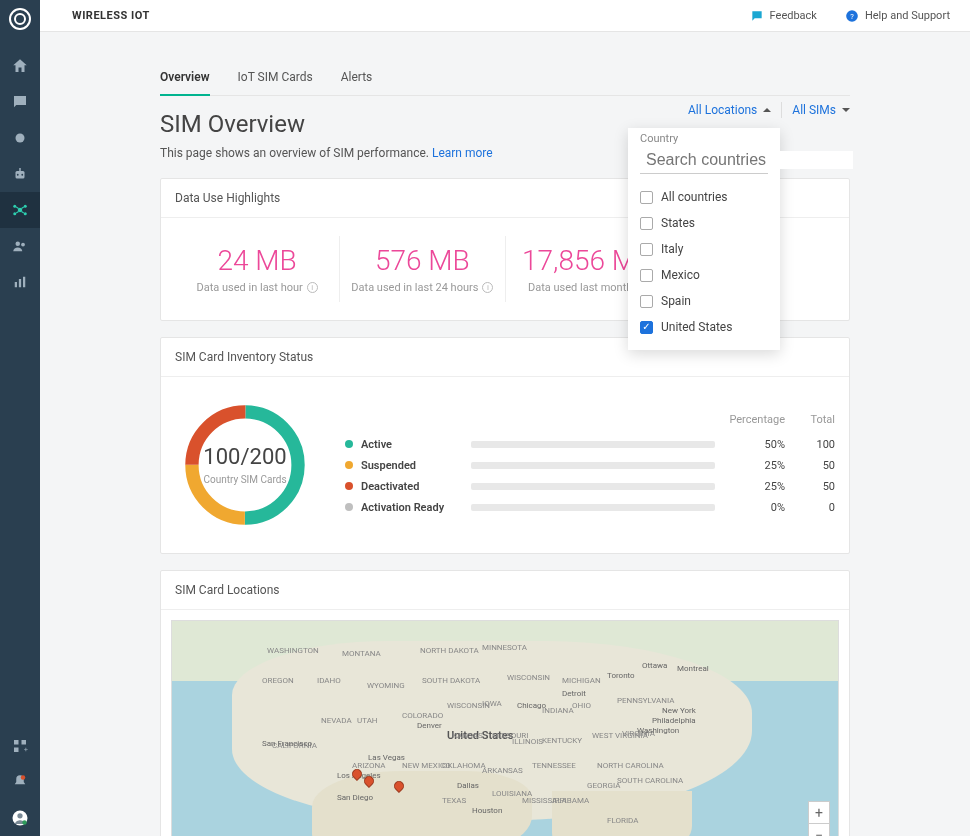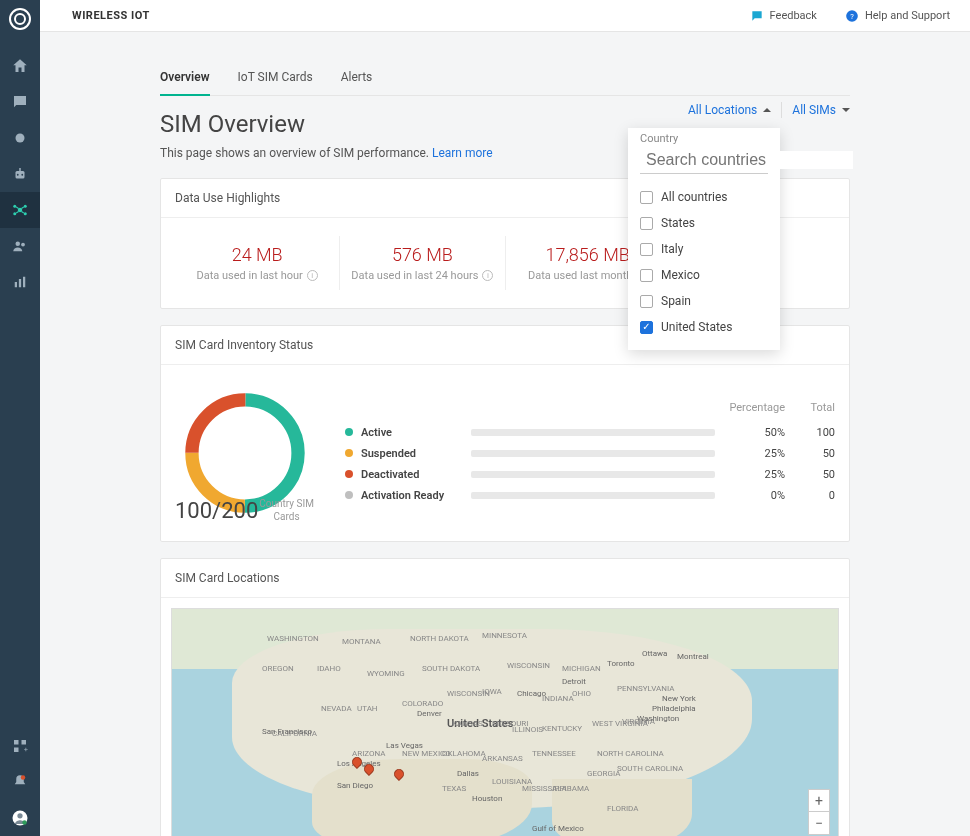--- a/index.html
+++ b/index.html
@@ -47,27 +47,27 @@
   .chk.checked { background:#1d72dc; border-color:#1d72dc; }
   .chk.checked::after { content:"✓"; color:#fff; font-size:10px; line-height:1; }
 
   .card { background:#fff; border:1px solid #e5e5e5; border-radius:2px; margin-bottom:16px; }
   .card-header { padding:12px 14px; font-size:12px; color:#555; border-bottom:1px solid #eee; }
   .card-body { padding: 18px 14px; }
 
   .highlights { display:flex; }
   .hl { flex:1; text-align:center; padding: 8px 10px; border-right:1px solid #eee; }
   .hl:last-child { border-right:none; }
-  .hl .val { font-size:18px; font-weight:300; color:#b91c1c; }
+  .hl .val { font-size:28px; font-weight:300; color:#ec4899; }
   .hl .lab { font-size:11px; color:#999; margin-top:4px; display:flex; align-items:center; justify-content:center; gap:4px;}
   .info-dot { width:11px; height:11px; border:1px solid #bbb; border-radius:50%; display:inline-flex; align-items:center; justify-content:center; font-size:8px; color:#bbb;}
 
   .inventory { display:flex; align-items:center; gap:30px; }
   .donut-wrap { position:relative; width:140px; height:140px; }
-  .donut-center { position:absolute; inset:0; display:flex; align-items:flex-end; justify-content:center; }
+  .donut-center { position:absolute; inset:0; display:flex; flex-direction:column; align-items:center; justify-content:center; }
   .donut-center .big { font-size:22px; color:#444; }
   .donut-center .sm { font-size:10px; color:#999; text-align:center; line-height:1.3; margin-top:4px;}
 
   .legend-col { flex:1; }
   .legend-head { display:flex; font-size:11px; color:#999; margin-bottom:8px; }
   .legend-head .sp { flex:1; }
   .legend-head .pc { width:70px; text-align:right; }
   .legend-head .tot { width:50px; text-align:right; }
   .legend-row { display:flex; align-items:center; font-size:12px; color:#444; padding:4px 0; }
   .legend-row .dot { width:8px; height:8px; border-radius:50%; margin-right:8px; }
@@ -330,21 +330,21 @@
       <div class="map-box">
 
         <div class="land" style="left:0;top:0;width:100%;height:60px;background:#dfe8d5;"></div>
         <div class="land" style="left:60px;top:20px;width:520px;height:180px;border-radius:30% 40% 50% 40%;"></div>
         <div class="land" style="left:140px;top:150px;width:220px;height:90px;border-radius:40% 30% 50% 30%;background:#e4e0cc;"></div>
         <div class="land" style="left:380px;top:170px;width:140px;height:70px;border-radius:0 0 50% 40%;background:#e4e0cc;"></div>
         <div class="map-country" style="left:275px;top:108px;">United States</div>
         <div id="map-labels">
             <div class="map-label" style="left: 95px; top: 25px;">WASHINGTON</div>
             <div class="map-label" style="left: 170px; top: 28px;">MONTANA</div>
-            <div class="map-label" style="left: 238px; top: 25px;">NORTH DAKOTA</div>
+            <div class="map-label" style="left: 248px; top: 25px;">NORTH DAKOTA</div>
             <div class="map-label" style="left: 310px; top: 22px;">MINNESOTA</div>
             <div class="map-label" style="left: 90px; top: 55px;">OREGON</div>
             <div class="map-label" style="left: 145px; top: 55px;">IDAHO</div>
             <div class="map-label" style="left: 195px; top: 60px;">WYOMING</div>
             <div class="map-label" style="left: 250px; top: 55px;">SOUTH DAKOTA</div>
             <div class="map-label" style="left: 335px; top: 52px;">WISCONSIN</div>
             <div class="map-label" style="left: 390px; top: 55px;">MICHIGAN</div>
             <div class="map-label" style="left: 135px; top: 95px; padding-left: 14px;">NEVADA</div>
             <div class="map-label" style="left: 185px; top: 95px;">UTAH</div>
             <div class="map-label" style="left: 230px; top: 90px;">COLORADO</div>
@@ -369,21 +369,21 @@
             <div class="map-label" style="left: 270px; top: 175px;">TEXAS</div>
             <div class="map-label" style="left: 320px; top: 168px;">LOUISIANA</div>
             <div class="map-label" style="left: 350px; top: 175px;">MISSISSIPPI</div>
             <div class="map-label" style="left: 380px; top: 175px;">ALABAMA</div>
             <div class="map-label" style="left: 415px; top: 160px;">GEORGIA</div>
             <div class="map-label" style="left: 445px; top: 155px;">SOUTH CAROLINA</div>
             <div class="map-label" style="left: 435px; top: 195px;">FLORIDA</div>
             <div class="map-label" style="left: 90px; top: 118px; color: rgb(102, 102, 102);">San Francisco</div>
             <div class="map-label" style="left: 165px; top: 150px; color: rgb(102, 102, 102);">Los Angeles</div>
             <div class="map-label" style="left: 165px; top: 172px; color: rgb(102, 102, 102);">San Diego</div>
-            <div class="map-label" style="left: 214px; top: 132px; color: rgb(102, 102, 102);">Las Vegas</div>
+            <div class="map-label" style="left: 196px; top: 132px; color: rgb(102, 102, 102);">Las Vegas</div>
             <div class="map-label" style="left: 245px; top: 100px; color: rgb(102, 102, 102);">Denver</div>
             <div class="map-label" style="left: 285px; top: 160px; color: rgb(102, 102, 102);">Dallas</div>
             <div class="map-label" style="left: 300px; top: 185px; color: rgb(102, 102, 102);">Houston</div>
             <div class="map-label" style="left: 345px; top: 80px; color: rgb(102, 102, 102);">Chicago</div>
             <div class="map-label" style="left: 390px; top: 68px; color: rgb(102, 102, 102);">Detroit</div>
             <div class="map-label" style="left: 435px; top: 50px; color: rgb(102, 102, 102);">Toronto</div>
             <div class="map-label" style="left: 470px; top: 40px; color: rgb(102, 102, 102);">Ottawa</div>
             <div class="map-label" style="left: 505px; top: 43px; color: rgb(102, 102, 102);">Montreal</div>
             <div class="map-label" style="left: 490px; top: 85px; color: rgb(102, 102, 102);">New York</div>
             <div class="map-label" style="left: 480px; top: 95px; color: rgb(102, 102, 102);">Philadelphia</div>

